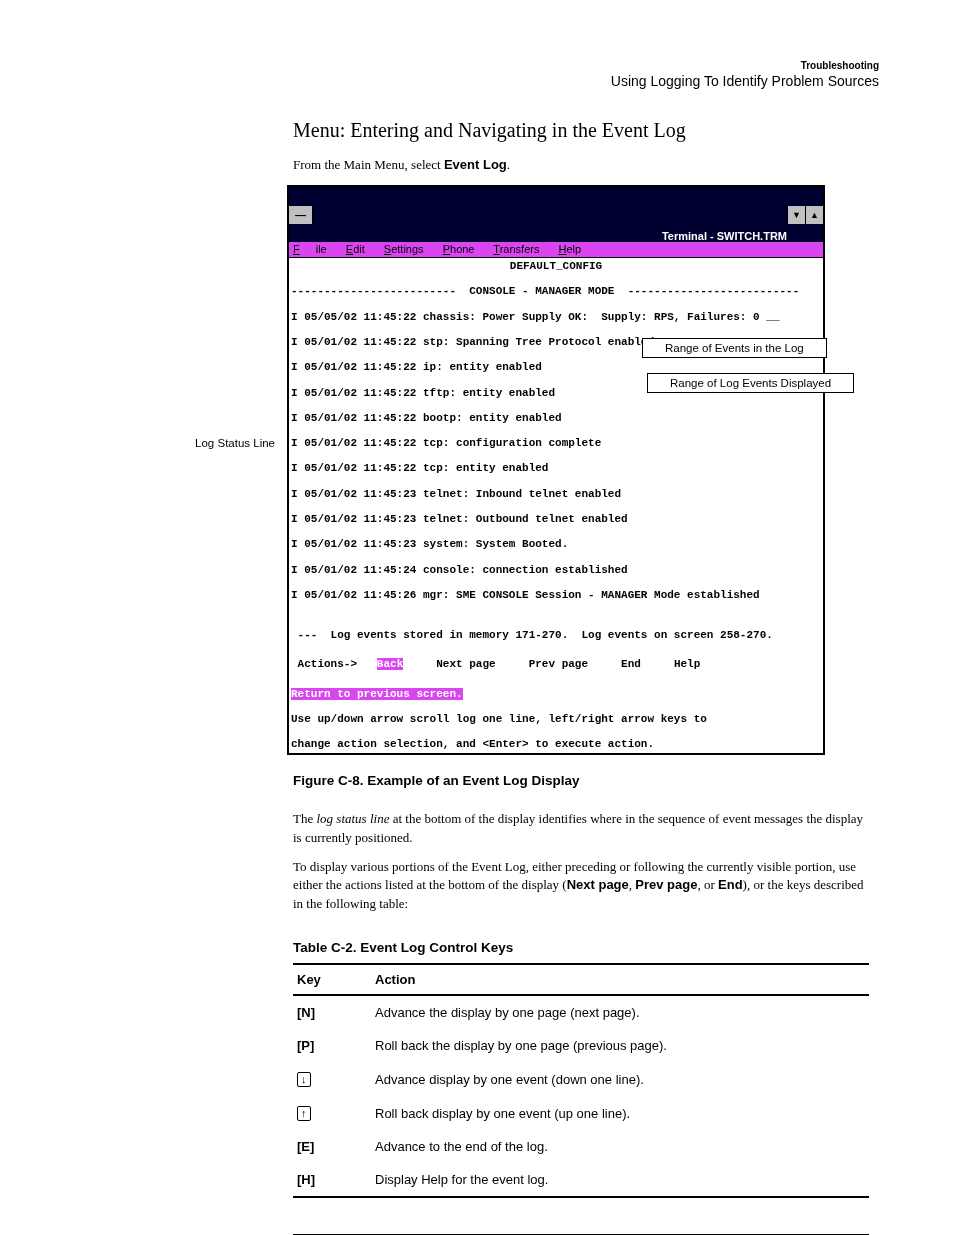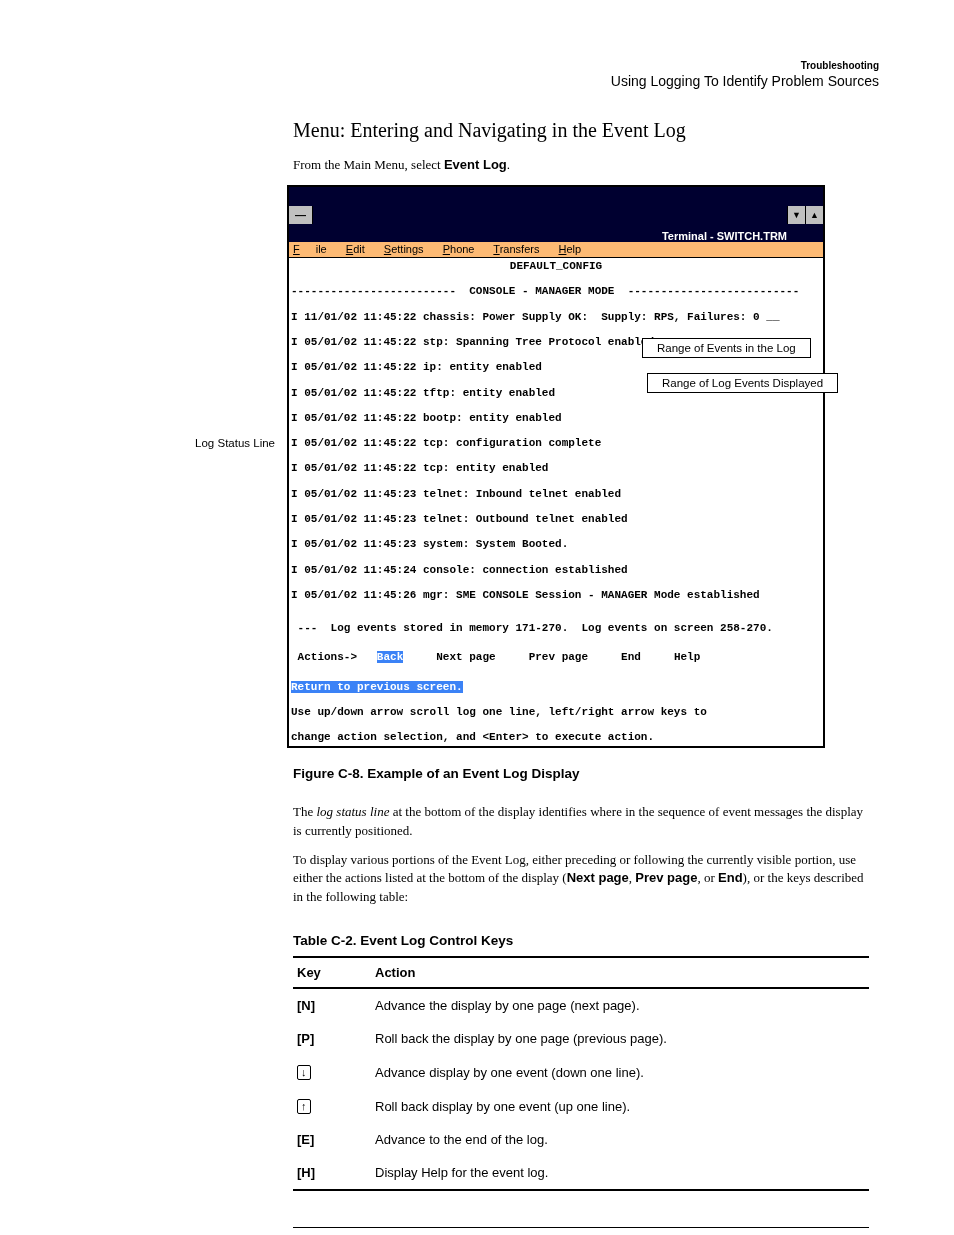--- a/index.html
+++ b/index.html
@@ -91,43 +91,43 @@
       width: 18px;
       height: 18px;
       background: #c0c0c0;
       color: #000;
       text-align: center;
       font-size: 9px;
       border-left: 1px solid #000;
       line-height: 18px;
     }
     .term-menu {
-      background: #fdba74;
+      background: #d946ef;
       border-bottom: 1px solid #000;
       padding: 1px 4px;
       font-family: Arial, sans-serif;
       font-size: 11px;
     }
     .term-menu span { margin-right: 16px; }
     .term-menu span u { text-decoration: underline; }
     .term-body {
       padding: 2px 2px;
       white-space: pre;
       overflow: hidden;
       font-weight: bold;
       letter-spacing: 0;
     }
-    .term-body .hl { background: #3b82f6; color: #fff; }
+    .term-body .hl { background: #d946ef; color: #fff; }
     .callout-box {
       position: absolute;
       background: #fff;
       border: 1px solid #000;
       font-family: Arial, Helvetica, sans-serif;
       font-size: 11.5px;
-      padding: 3px 14px;
+      padding: 3px 22px;
     }
     .cb1 { top: 153px; left: 355px; }
     .cb2 { top: 188px; left: 360px; }
     .side-label {
       position: absolute;
       font-family: Arial, Helvetica, sans-serif;
       font-size: 11.5px;
       left: -132px;
       top: 252px;
       text-align: right;
@@ -206,33 +206,33 @@
       <div class="term-menu">
         <span><u>F</u><span></span>ile</span>
         <span><u>E</u>dit</span>
         <span><u>S</u>ettings</span>
         <span><u>P</u>hone</span>
         <span><u>T</u>ransfers</span>
         <span><u>H</u>elp</span>
       </div>
       <div class="term-body"><div style="text-align:center;">DEFAULT_CONFIG</div>
 <div>-------------------------  CONSOLE - MANAGER MODE  --------------------------</div>
-<div>I 11/01/02 11:45:22 chassis: Power Supply OK:  Supply: RPS, Failures: 0 __</div>
+<div>I 05/05/02 11:45:22 chassis: Power Supply OK:  Supply: RPS, Failures: 0 __</div>
 <div>I 05/01/02 11:45:22 stp: Spanning Tree Protocol enabled</div>
 <div>I 05/01/02 11:45:22 ip: entity enabled</div>
 <div>I 05/01/02 11:45:22 tftp: entity enabled</div>
 <div>I 05/01/02 11:45:22 bootp: entity enabled</div>
 <div>I 05/01/02 11:45:22 tcp: configuration complete</div>
 <div>I 05/01/02 11:45:22 tcp: entity enabled</div>
 <div>I 05/01/02 11:45:23 telnet: Inbound telnet enabled</div>
 <div>I 05/01/02 11:45:23 telnet: Outbound telnet enabled</div>
 <div>I 05/01/02 11:45:23 system: System Booted.</div>
 <div>I 05/01/02 11:45:24 console: connection established</div>
 <div>I 05/01/02 11:45:26 mgr: SME CONSOLE Session - MANAGER Mode established</div>
-<div style="margin-top:8px;margin-bottom:4px;"> ---  Log events stored in memory 171-270.  Log events on screen 258-270.</div>
+<div style="margin-top:15px;margin-bottom:4px;"> ---  Log events stored in memory 171-270.  Log events on screen 258-270.</div>
 <div><span> Actions-&gt;   </span><span class="hl">Back</span><span>     Next page     Prev page     End     Help</span></div>
 <div style="margin-top:4px;"><span class="hl">Return to previous screen.</span></div>
 <div>Use up/down arrow scroll log one line, left/right arrow keys to</div>
 <div>change action selection, and &lt;Enter&gt; to execute action.</div></div>
     </div>
   </div>
 
   <div class="figure-caption">Figure C-8.   Example of an Event Log Display</div>
 
   <p class="body-text">

